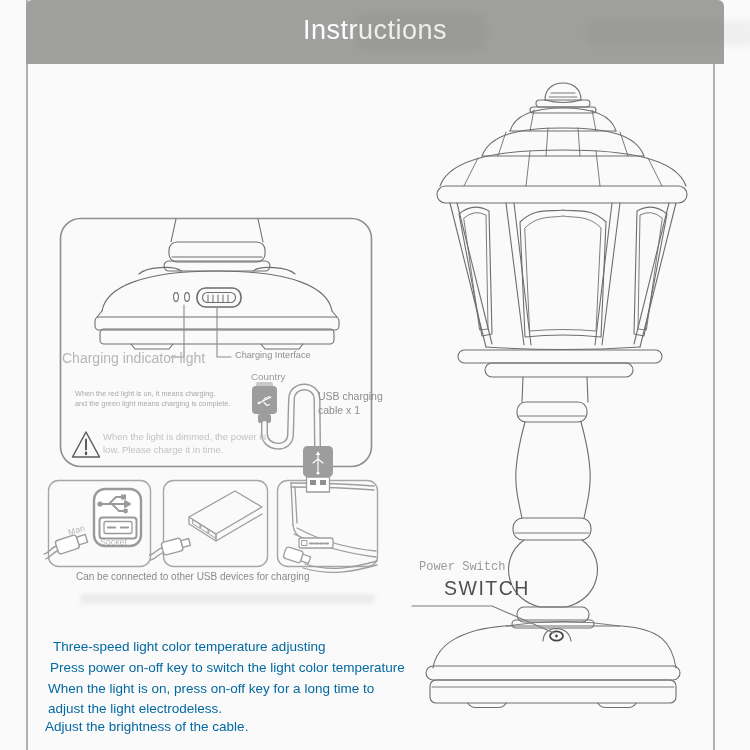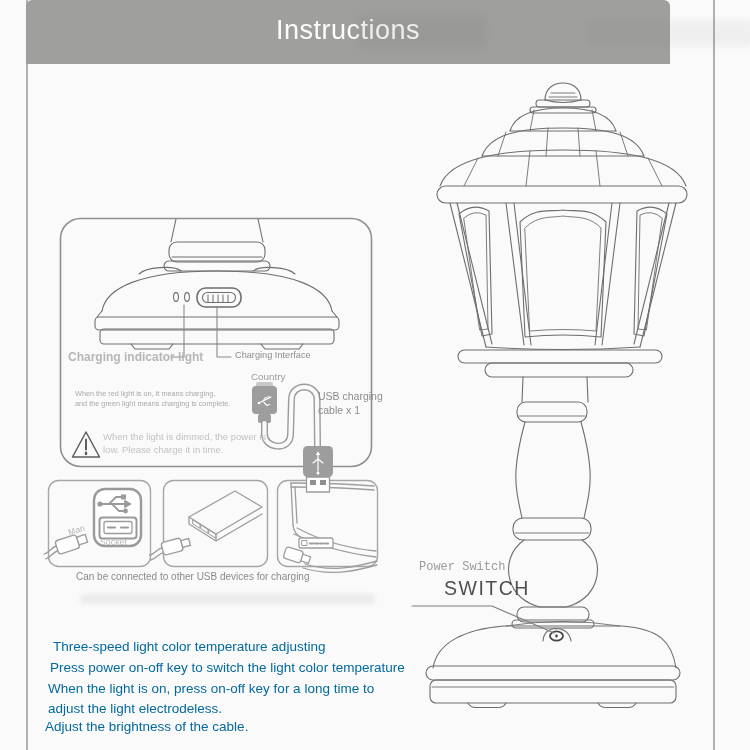--- a/index.html
+++ b/index.html
@@ -4,21 +4,21 @@
 <style>
   html,body{margin:0;padding:0;}
   body{
     width:750px;height:750px;position:relative;overflow:hidden;
     background:#fafafa;
     font-family:"Liberation Sans","DejaVu Sans",sans-serif;
     -webkit-font-smoothing:antialiased;
   }
   .edge{position:absolute;top:0;bottom:0;width:2px;background:#b0b0ae;}
   #header{
-    position:absolute;left:26px;top:0;width:644px;height:64px;
+    position:absolute;left:26px;top:0;width:698px;height:64px;
     background:#9f9f9d;border-radius:6px 6px 0 0;
     display:flex;align-items:center;justify-content:center;
   }
   #header .title{
     color:#fdfdfd;font-size:27px;letter-spacing:.5px;font-weight:400;
     padding-bottom:4px;
   }
   .wm{position:absolute;border-radius:8px;background:#6f6f6d;opacity:.10;filter:blur(3px);}
   svg{position:absolute;left:0;top:0;}
   .lbl{position:absolute;color:#8d8d8d;white-space:nowrap;}
@@ -210,21 +210,21 @@
     <g>
       <path d="M543,641 Q544,629 556,628.5 Q569,629 571,641"></path>
       <ellipse cx="556.5" cy="636" rx="6.5" ry="4.6" stroke="#474747" stroke-width="1.8"></ellipse>
       <circle cx="556.5" cy="636" r="1.4" fill="#474747" stroke="none"></circle>
     </g>
   </g>
 
   <path d="M412,606 H492 L554,633" stroke="#7d7d7d"></path>
 </svg>
 
-<div class="lbl lbl-light" style="left:68px;top:350px;font-size:12px;font-weight:bold;">Charging indicator light</div>
+<div class="lbl lbl-light" style="left:62px;top:350px;font-size:14px;">Charging indicator light</div>
 <div class="lbl" style="left:235px;top:350px;font-size:9.2px;">Charging Interface</div>
 
 <div class="note" style="left:75px;top:389px;">
   <div>When the red light is on, it means charging,</div>
   <div>and the green light means charging is complete.</div>
 </div>
 
 <div class="warn" style="left:103px;top:430px;">
   <div>When the light is dimmed, the power is</div>
   <div>low. Please charge it in time.</div>

